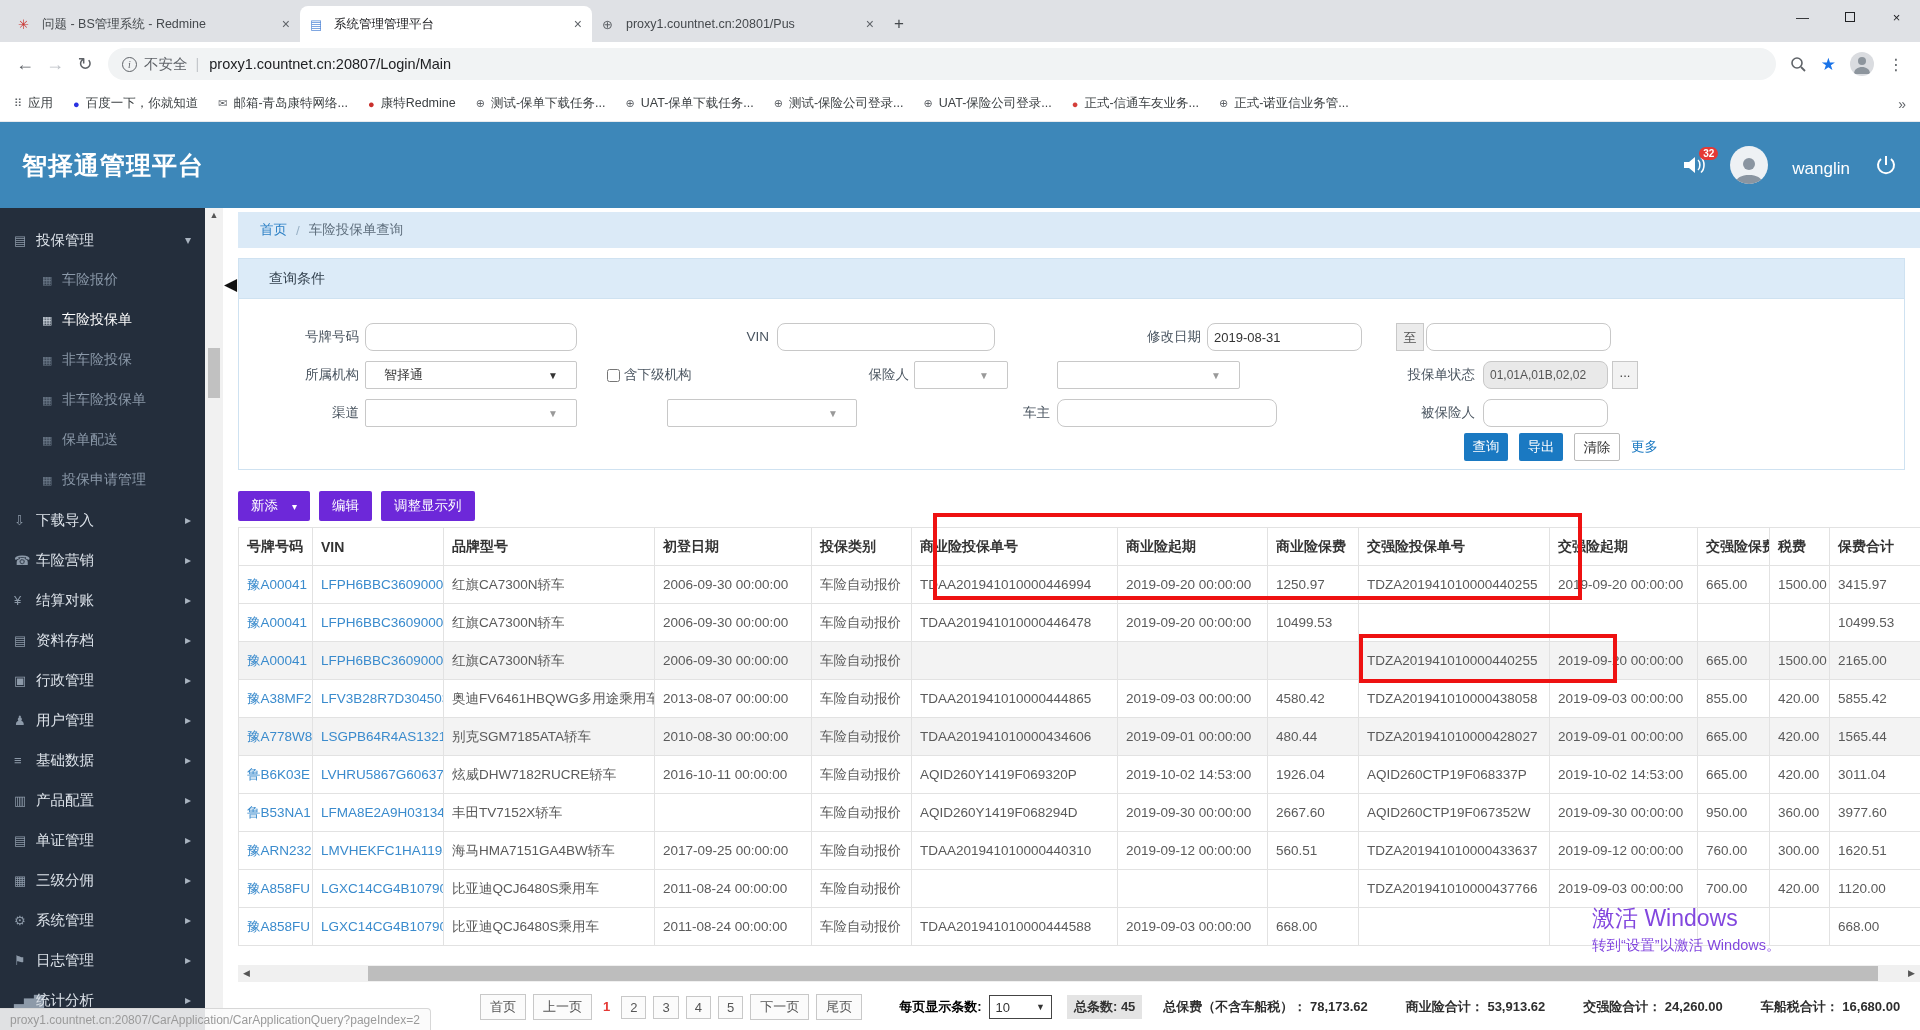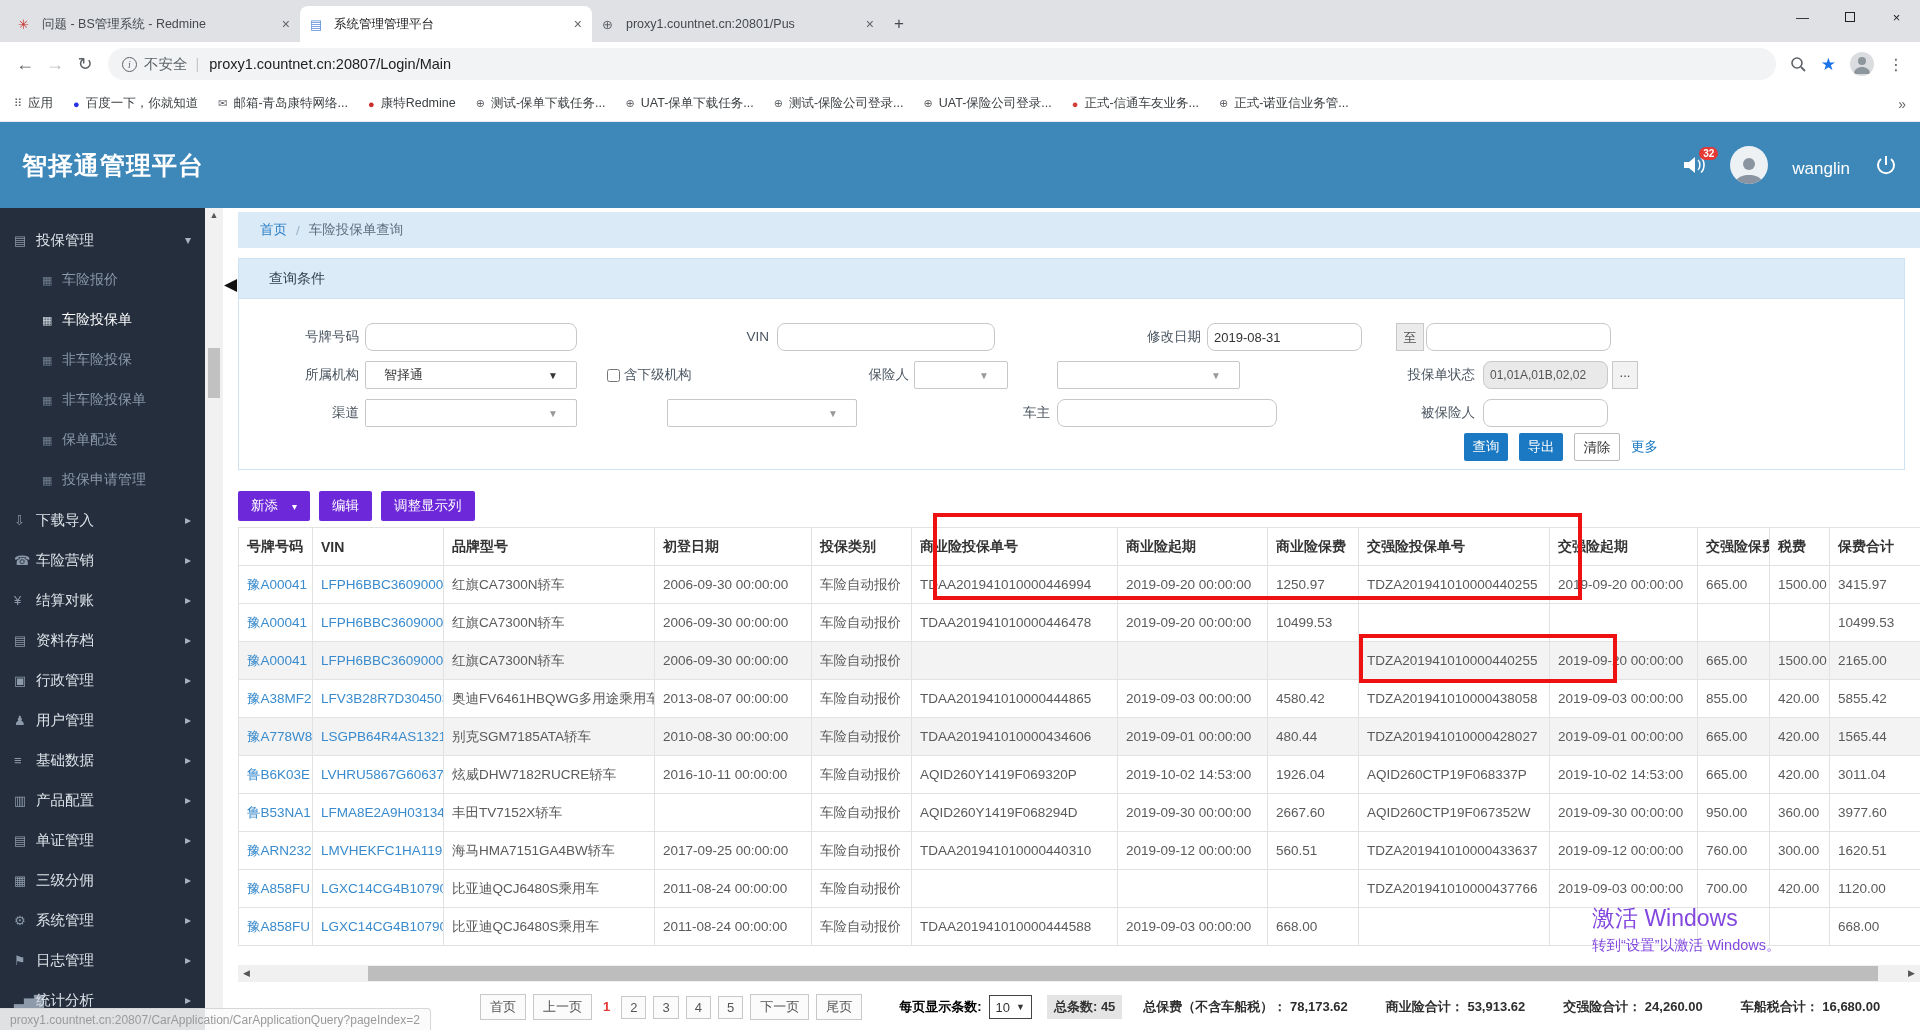--- a/index.html
+++ b/index.html
@@ -106,21 +106,21 @@
   .h-arrow { position:absolute; top:0; width:17px; height:17px; text-align:center; line-height:17px; font-size:9px; color:#555; }
   .h-arrow.left { left:0; } .h-arrow.right { right:0; }
   .h-thumb { position:absolute; top:1px; left:130px; width:1510px; height:15px; background:#bdbdbd; }
 
   
   .pagination { position:absolute; left:0; right:0; top:782px; height:34px; display:flex; align-items:center; gap:7px; padding-left:257px; font-size:13px; color:#333; white-space:nowrap; }
   .pg-btn { border:1px solid #c8c8c8; background:#fbfbfb; padding:3px 9px; color:#555; }
   .pg-page { border:1px solid #c8c8c8; background:#fbfbfb; padding:3px 8px; color:#555; }
   .pg-page.current { border:none; background:none; color:#e53935; font-weight:bold; padding:3px 4px; }
   .pg-size-label { font-weight:bold; color:#000; margin-left:30px; }
-  .pg-select { border:1.5px solid #444; background:#fff; height:24px; display:inline-flex; align-items:center; padding:0 6px; gap:6px; }
+  .pg-select { border:1.5px solid #444; background:#fff; height:24px; display:inline-flex; align-items:center; padding:0 6px; gap:26px; }
   .pg-select .caret { font-size:9px; color:#333; }
   .pg-total { font-weight:bold; background:#e4e4e4; padding:3px 7px; margin-left:8px; }
   .pg-sum { margin-left:14px; font-weight:bold; color:#2e2e2e; }
   .pg-sum b { font-weight:bold; }
 
   
   .watermark { position:absolute; left:1592px; top:903px; color:#6d28d9; opacity:.85; z-index:40; pointer-events:none; }
   .watermark .w1 { font-size:23px; }
   .watermark .w2 { font-size:14.5px; margin-top:2px; }
 

